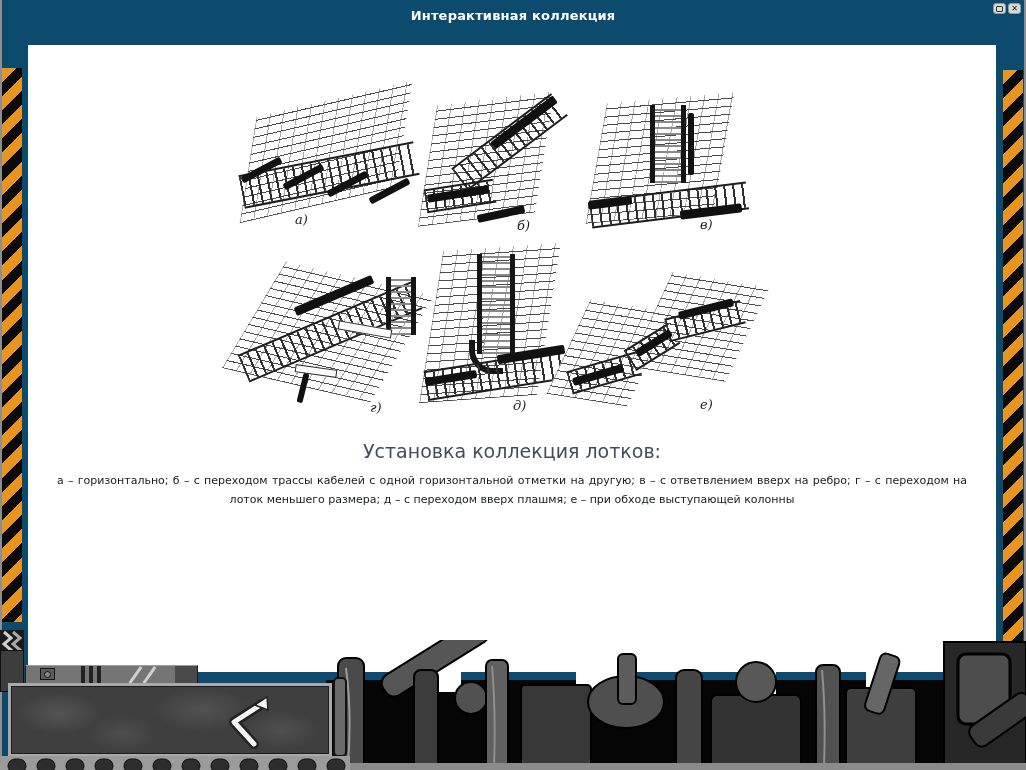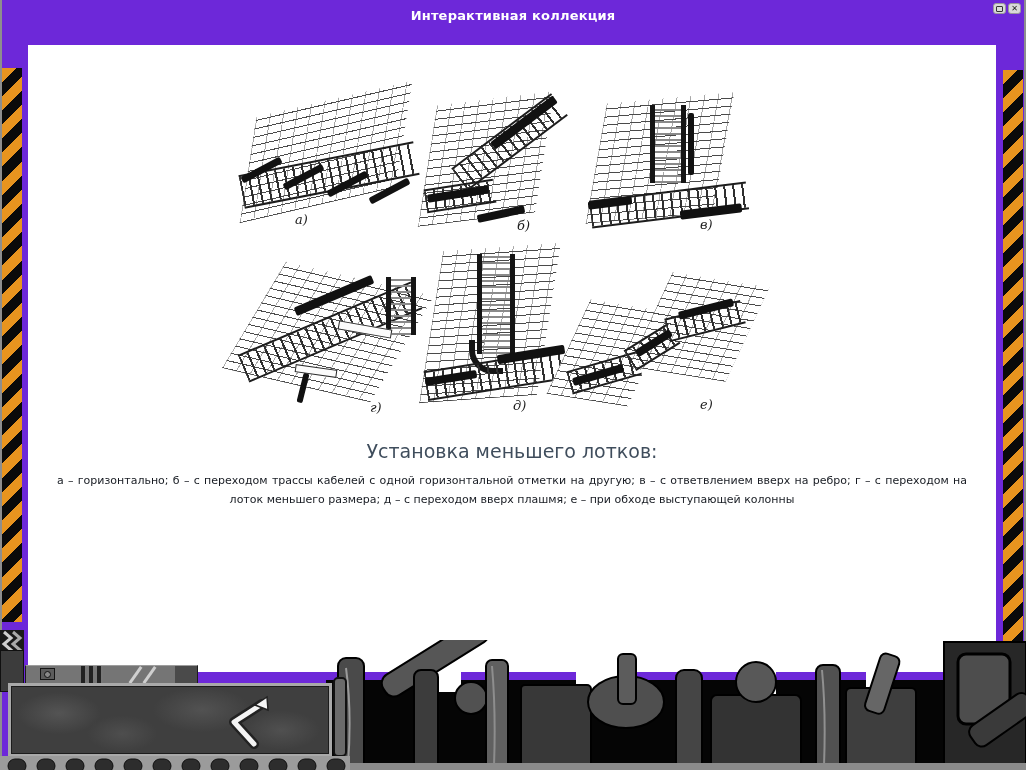--- a/index.html
+++ b/index.html
@@ -1,16 +1,16 @@
 <!DOCTYPE html>
 <html><head>
 <meta charset="utf-8">
 <style>
   html,body{margin:0;padding:0;background:#000;}
-  .screen{position:relative;width:1026px;height:770px;background:#6d28d9;overflow:hidden;
+  .screen{position:relative;width:1026px;height:770px;background:#0c4a6e;overflow:hidden;
           font-family:"DejaVu Sans",sans-serif;}
   
   .edge-line{position:absolute;top:0;bottom:0;width:2px;background:#8e8e8e;z-index:1;}
   .edge-line.left{left:0;}
   .edge-line.right{right:0;}
   
   .titlebar{position:absolute;left:0;top:0;width:100%;height:45px;z-index:3;}
   .win-title{position:absolute;left:0;right:0;top:8px;text-align:center;color:#fff;
              font-size:13px;font-weight:bold;letter-spacing:.2px;}
   .win-controls{position:absolute;right:5px;top:3px;display:flex;gap:2px;}
@@ -156,21 +156,21 @@
       <div class="ladder" style="left:0;top:86px;width:72px;height:20px;transform:rotate(-16deg);"></div>
       <div class="ladder" style="left:58px;top:60px;width:52px;height:20px;transform:rotate(-32deg);"></div>
       <div class="ladder" style="left:98px;top:34px;width:78px;height:20px;transform:rotate(-14deg);"></div>
       <div class="bar" style="left:4px;top:96px;width:52px;height:8px;transform:rotate(-16deg);"></div>
       <div class="bar" style="left:66px;top:64px;width:40px;height:8px;transform:rotate(-32deg);"></div>
       <div class="bar" style="left:110px;top:30px;width:56px;height:8px;transform:rotate(-14deg);"></div>
       <span class="fig-label" style="left:132px;top:122px;">е)</span>
     </div>
 
     <div class="text-block">
-      <h2 class="caption-title">Установка меньшего лотков:</h2>
+      <h2 class="caption-title">Установка коллекция лотков:</h2>
       <p class="caption-desc">а – горизонтально; б – с переходом трассы кабелей с одной горизонтальной отметки на другую; в – с ответвлением вверх на ребро; г – с переходом на лоток меньшего размера; д – с переходом вверх плашмя; е – при обходе выступающей колонны</p>
     </div>
   </div>
 
   <div class="bottom-band">
 
     <svg class="machinery" width="700" height="130" viewBox="0 0 700 130">
       <rect x="0" y="40" width="700" height="90" fill="#050505"></rect>
       <rect x="95" y="22" width="40" height="30" fill="#fff"></rect>
       <rect x="250" y="26" width="55" height="28" fill="#fff"></rect>

